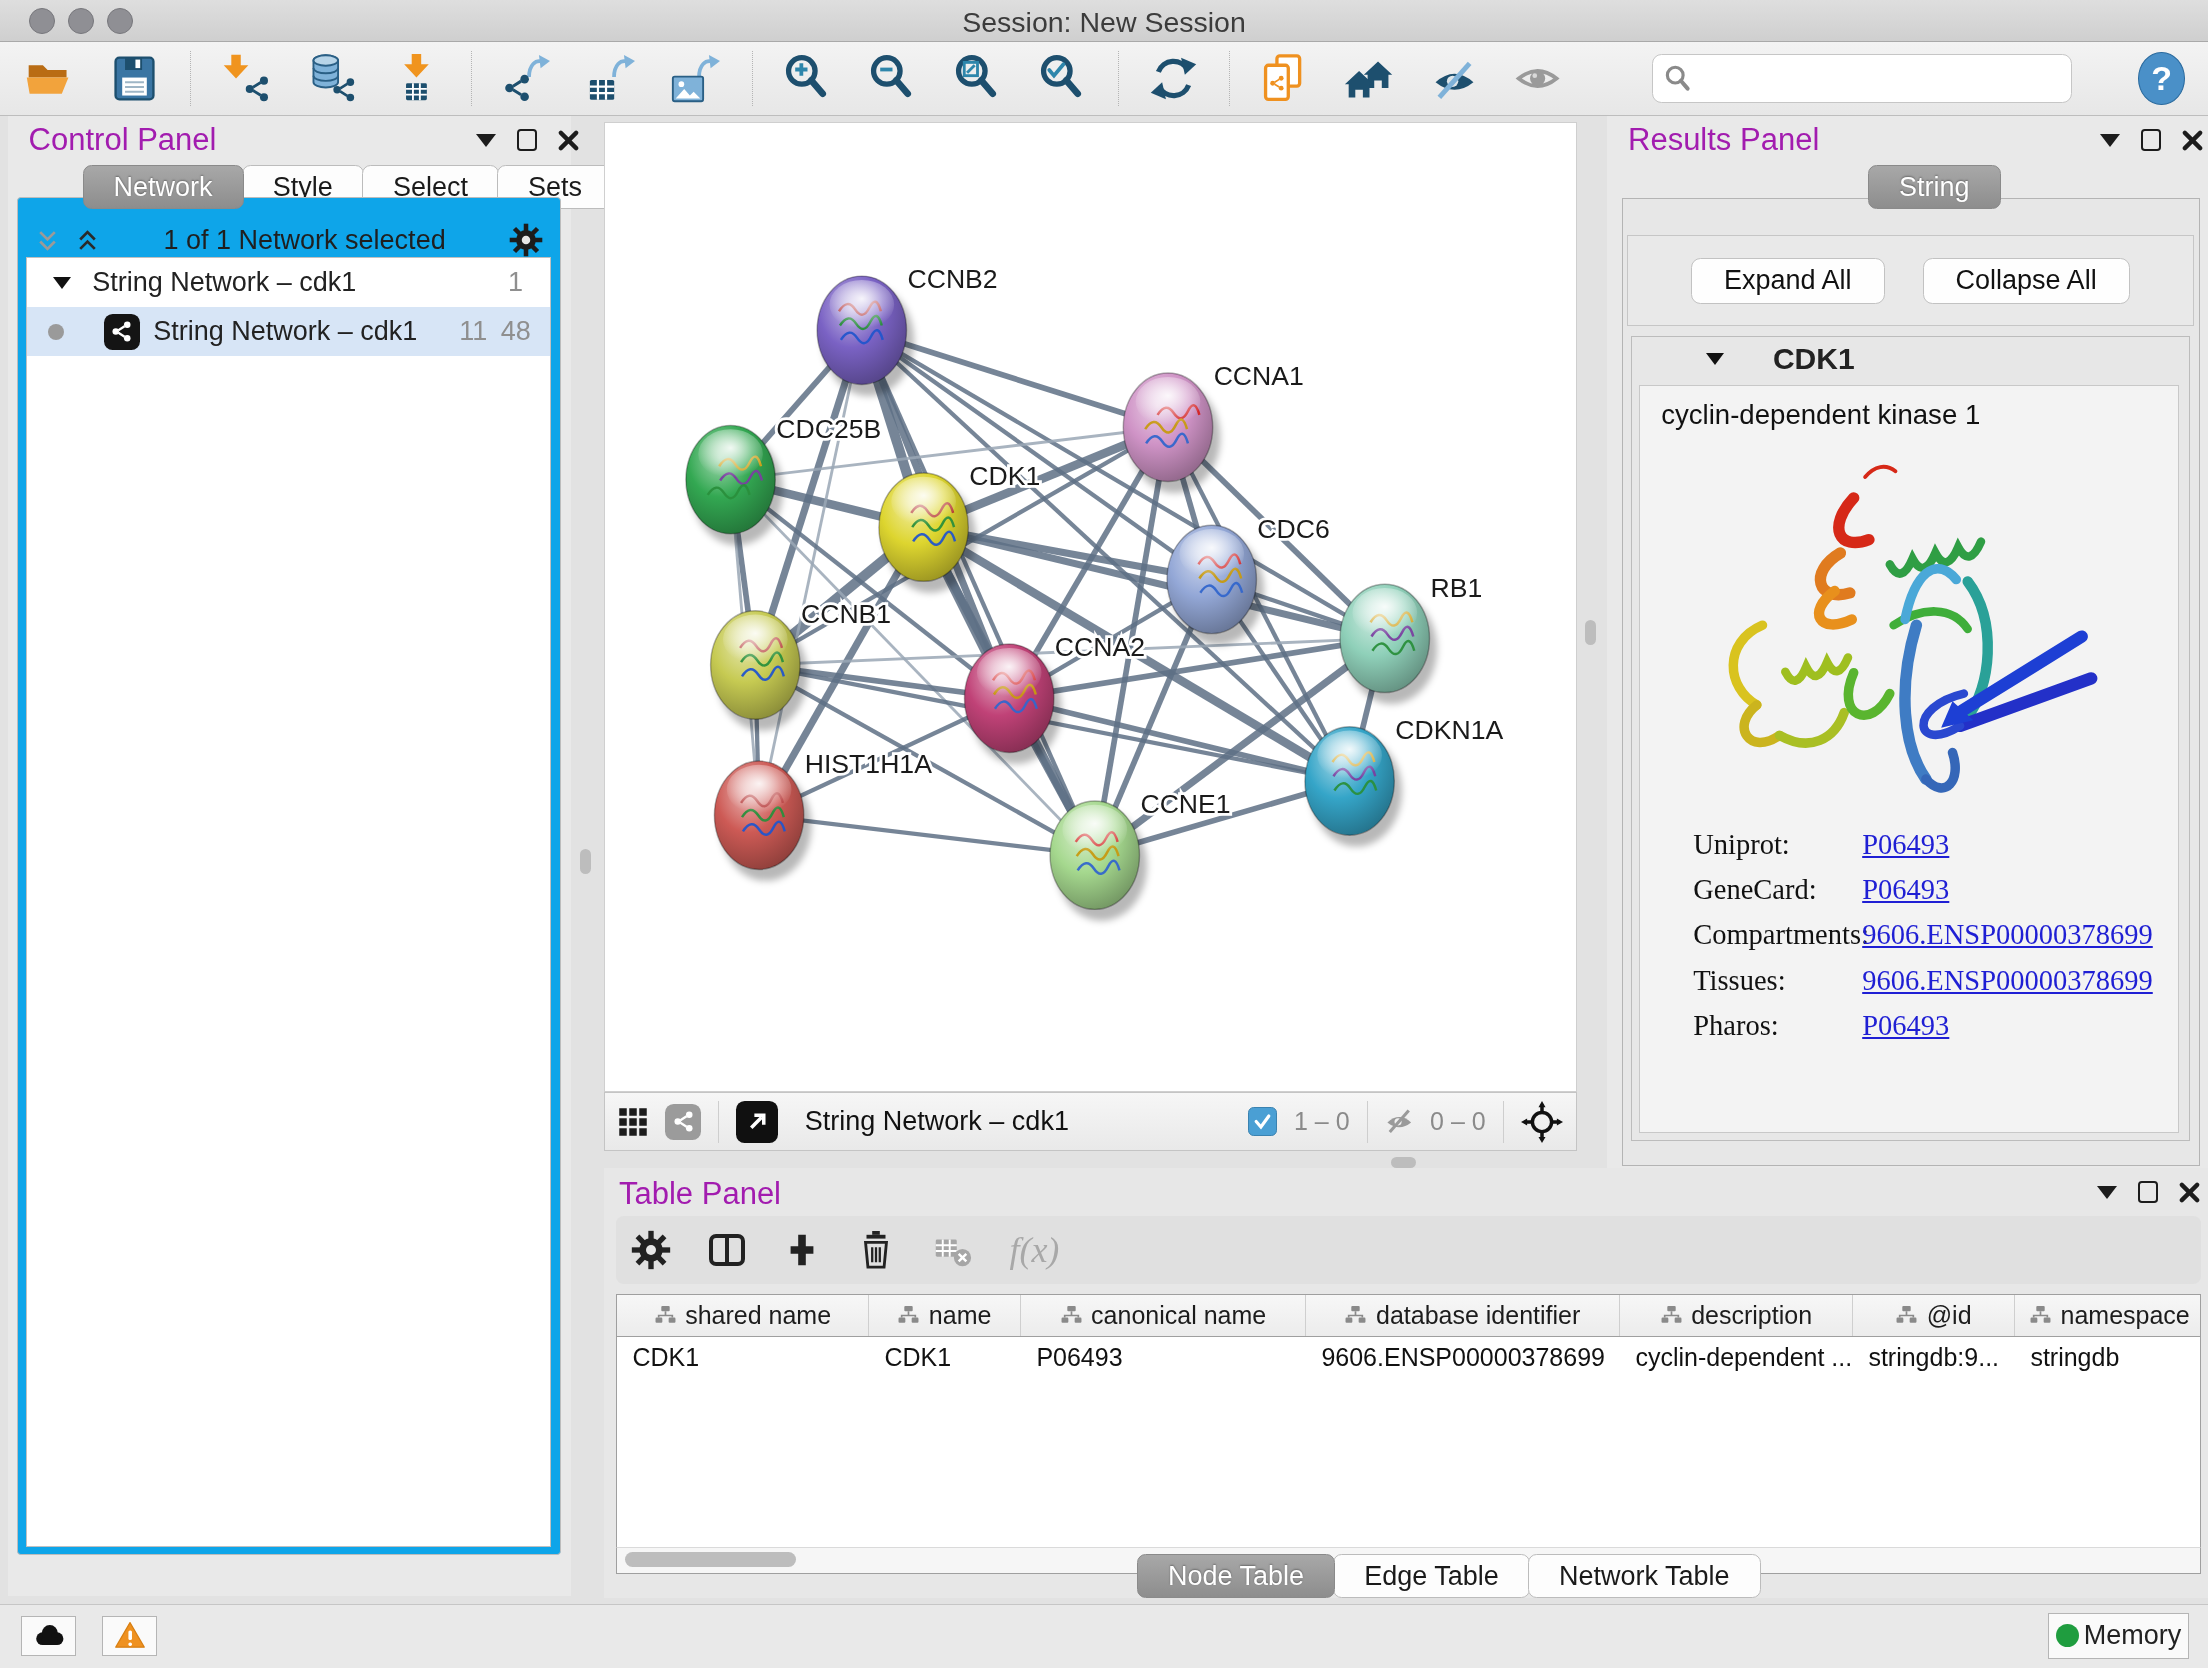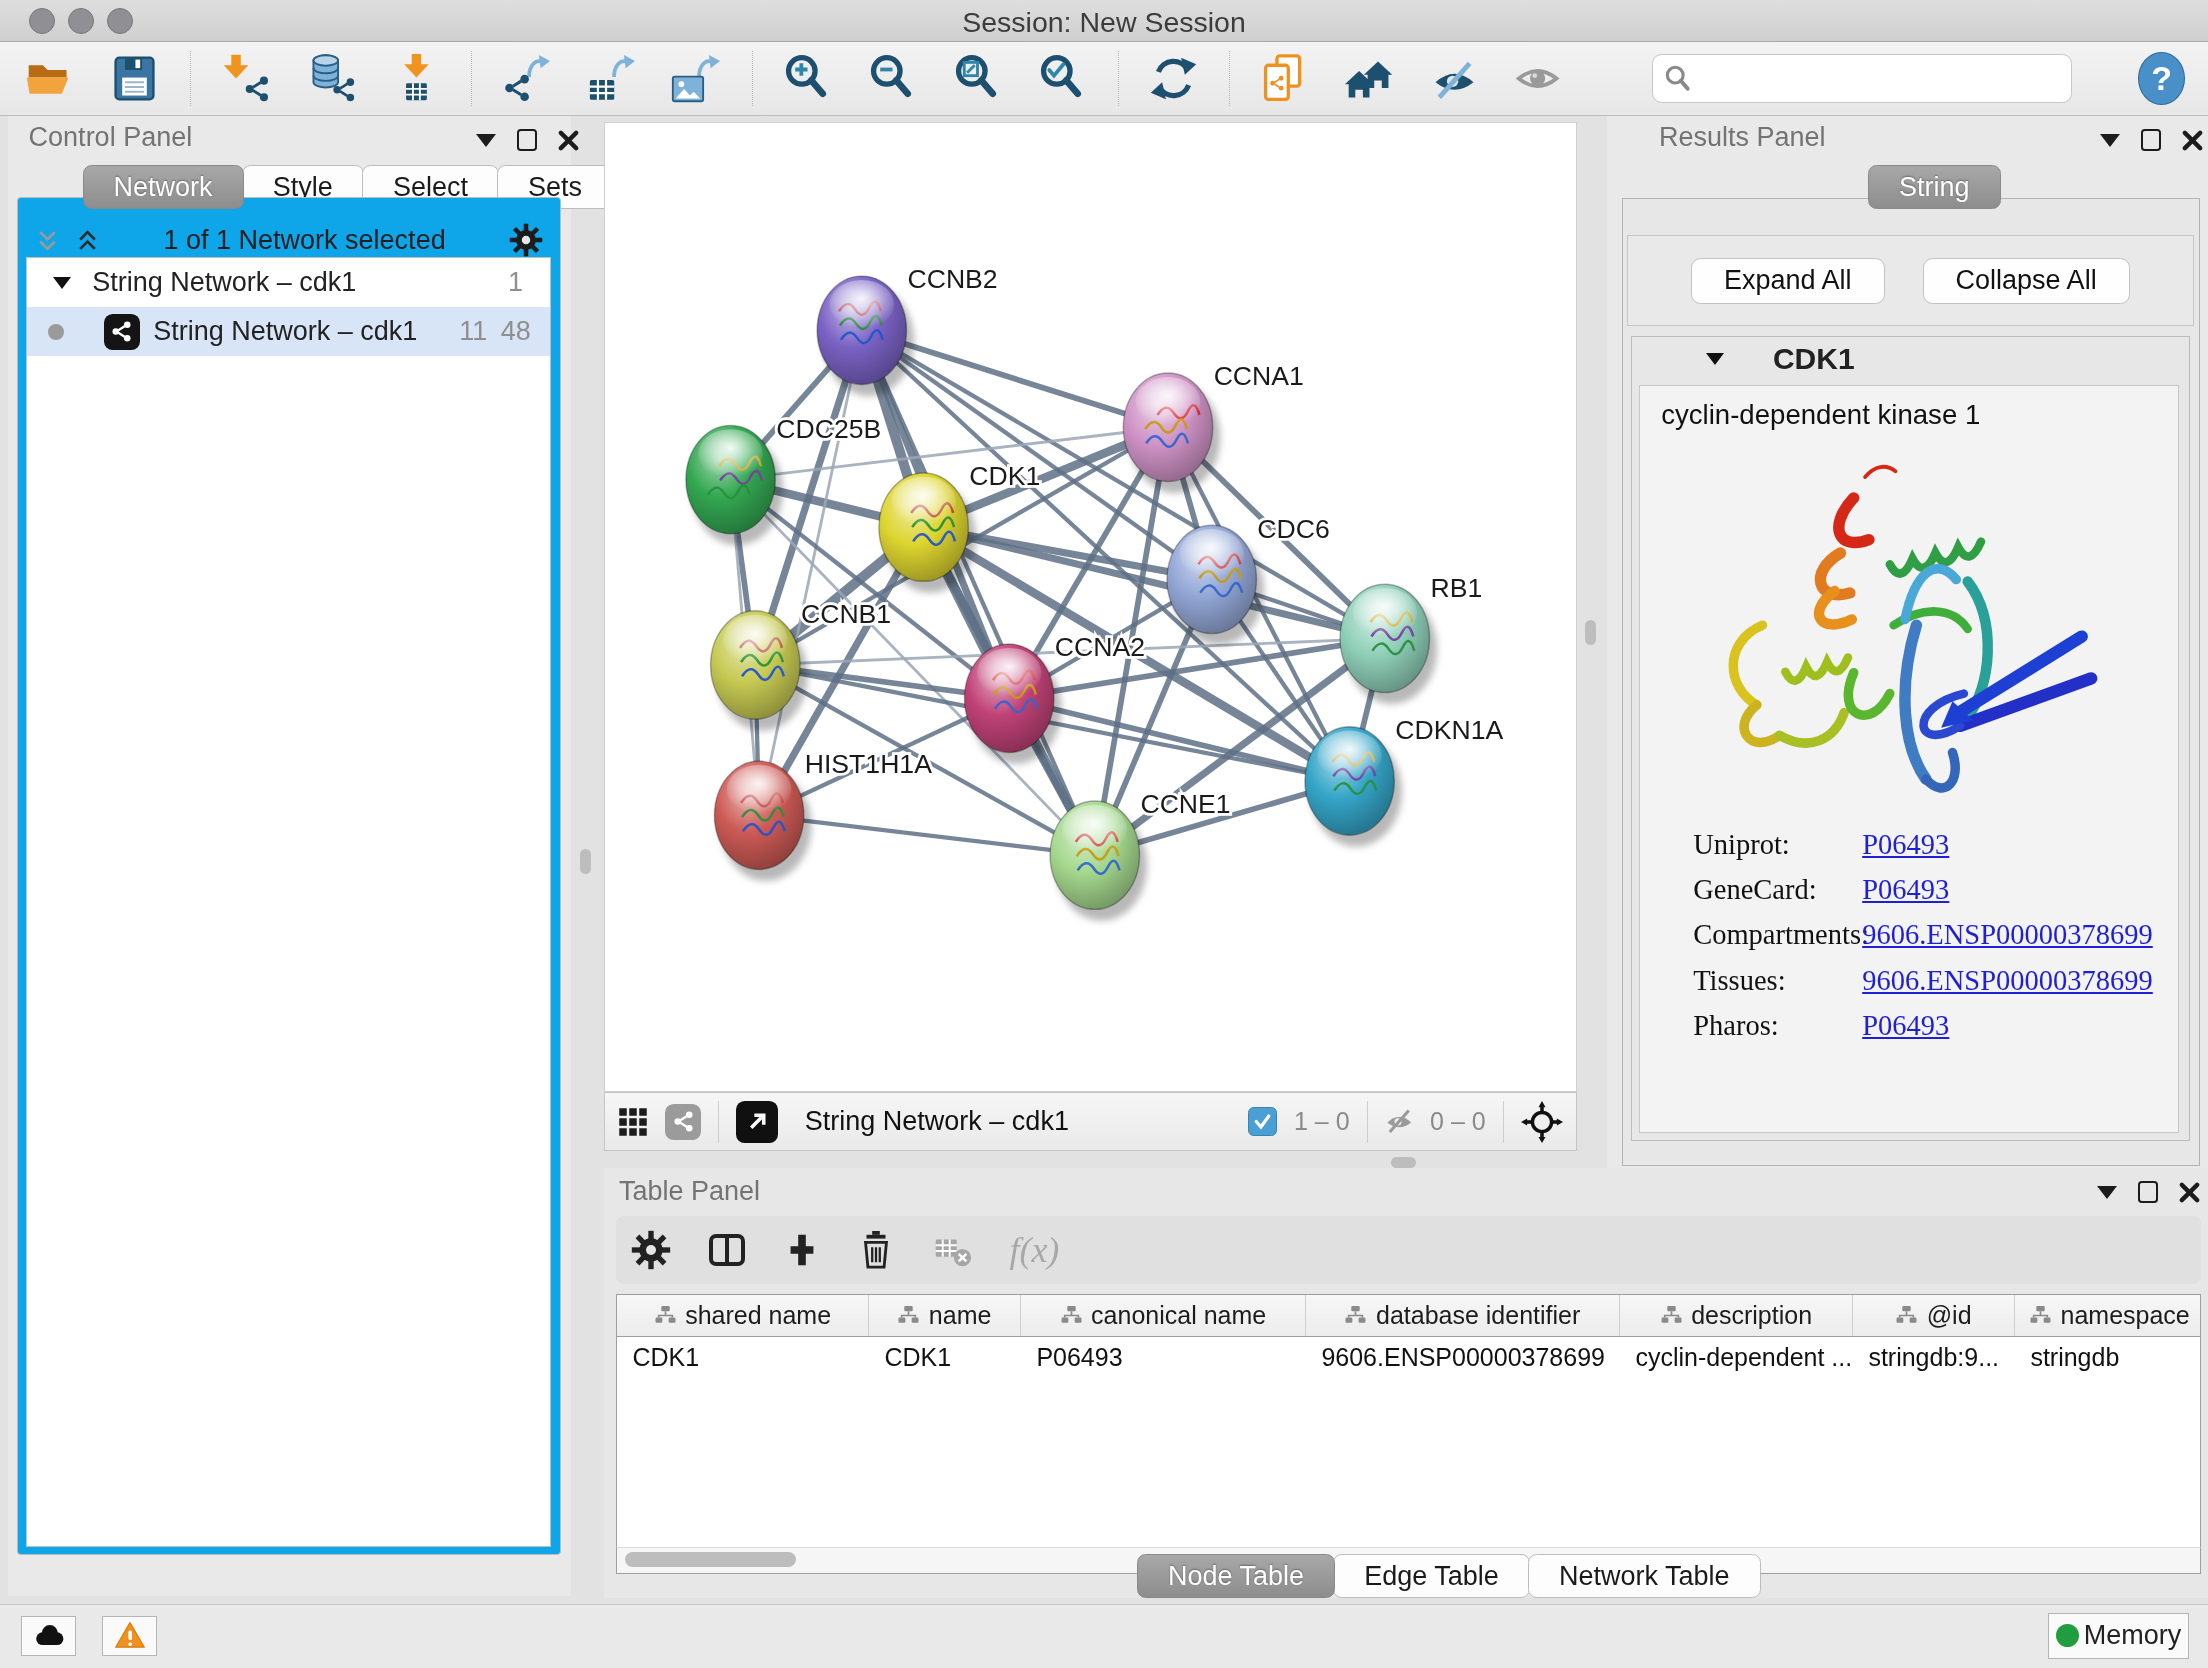--- a/index.html
+++ b/index.html
@@ -23,21 +23,21 @@
   .ic { position:relative; width:53px; height:53px; flex:none; }
   .ic svg { position:absolute; left:0; top:0; }
   .c-steel { color:#1d4f6e; }
   .searchbox { margin-left:57px; width:476px; height:49px; background:#fff; border:1.9px solid #c6c6c6;
     border-radius:9.5px; display:flex; align-items:center; padding:0 11.4px; gap:7.6px; }
   .searchbox input { border:none; outline:none; font-size:25px; flex:1; background:transparent; font-family:inherit; }
   .help { margin-left:38px; width:53px; height:53px; border-radius:50%; background:#4a90c8; border:1.9px solid #2a6a9e;
     color:#fff; font-size:34px; font-weight:bold; display:flex; align-items:center; justify-content:center; }
 
   
-  .ptitle { position:absolute; font-size:27px; color:#737373; }
+  .ptitle { position:absolute; font-size:31px; color:#a21caf; }
   .pctrl { position:absolute; display:flex; align-items:center; gap:21px; }
   .tri-d { width:0; height:0; border-left:10.5px solid transparent; border-right:10.5px solid transparent; border-top:13.3px solid #1c1c1c; }
   .sqr { width:20px; height:22px; border:2.9px solid #1c1c1c; border-radius:3.8px; }
   .xic { width:21px; height:21px; }
   .xic line { stroke:#1c1c1c; stroke-width:4.5; stroke-linecap:round; }
 
   
   .tabs { position:absolute; display:flex; }
   .tab { height:44px; padding:0 30px; background:#fdfdfd; border:1.9px solid #bcbcbc; border-left-width:1px; border-right-width:1px;
     font-size:27px; display:flex; align-items:center; border-radius:8.6px; margin-left:-1.9px; color:#1a1a1a; }
@@ -624,21 +624,21 @@
         <polygon points="24,48 20,41 28,41" fill="#111"></polygon>
       <polygon points="0,24 7,20 7,28" fill="#111"></polygon>
         <polygon points="48,24 41,20 41,28" fill="#111"></polygon>
       </svg>
   </div>
   <div class="dotv" style="left:580px; top:849px;"></div>
   <div class="dotv" style="left:1585px; top:620px;"></div>
   <div class="doth" style="left:1391px; top:1157px;"></div>
 
   <div class="rpanel">
-    <div class="ptitle" style="left:21px; top:5.7px;margin-left:31px;">Results Panel</div>
+    <div class="ptitle" style="left:21px; top:5.7px;">Results Panel</div>
     <div class="pctrl" style="left:493px; top:13.3px;">
       <div class="tri-d"></div>
       <div class="sqr"></div>
       <svg class="xic" viewBox="0 0 22 22">
           <line x1="3" y1="3" x2="19" y2="19"></line>
           <line x1="19" y1="3" x2="3" y2="19"></line>
         </svg>
     </div>
     <div class="tabs" style="left:249px; top:49px;">
       <div class="tab on">String</div>

